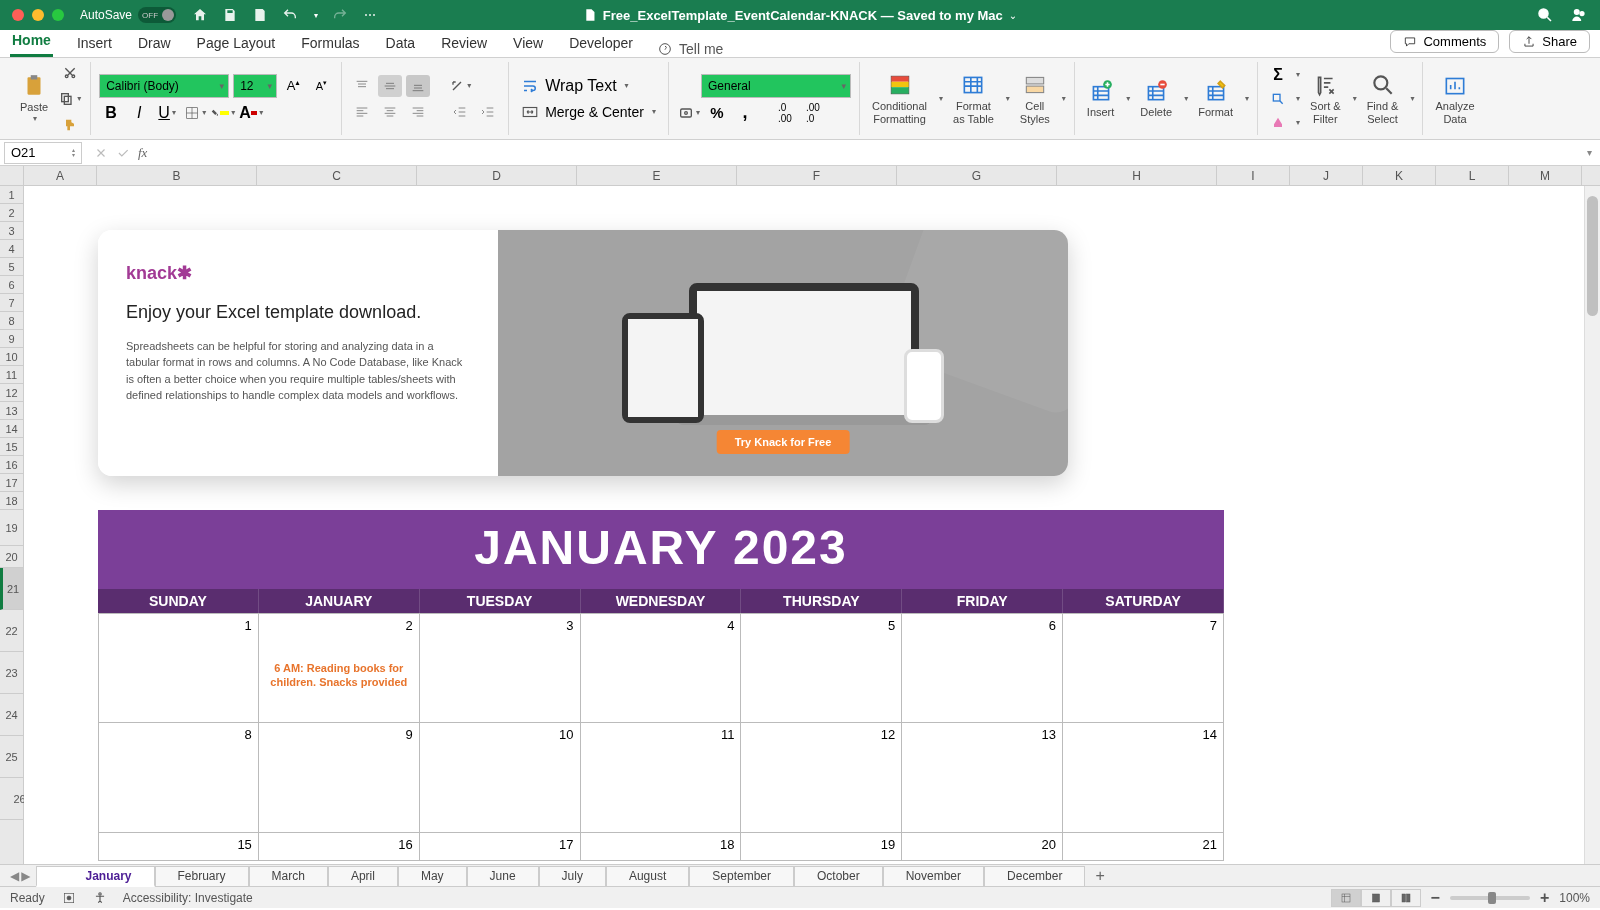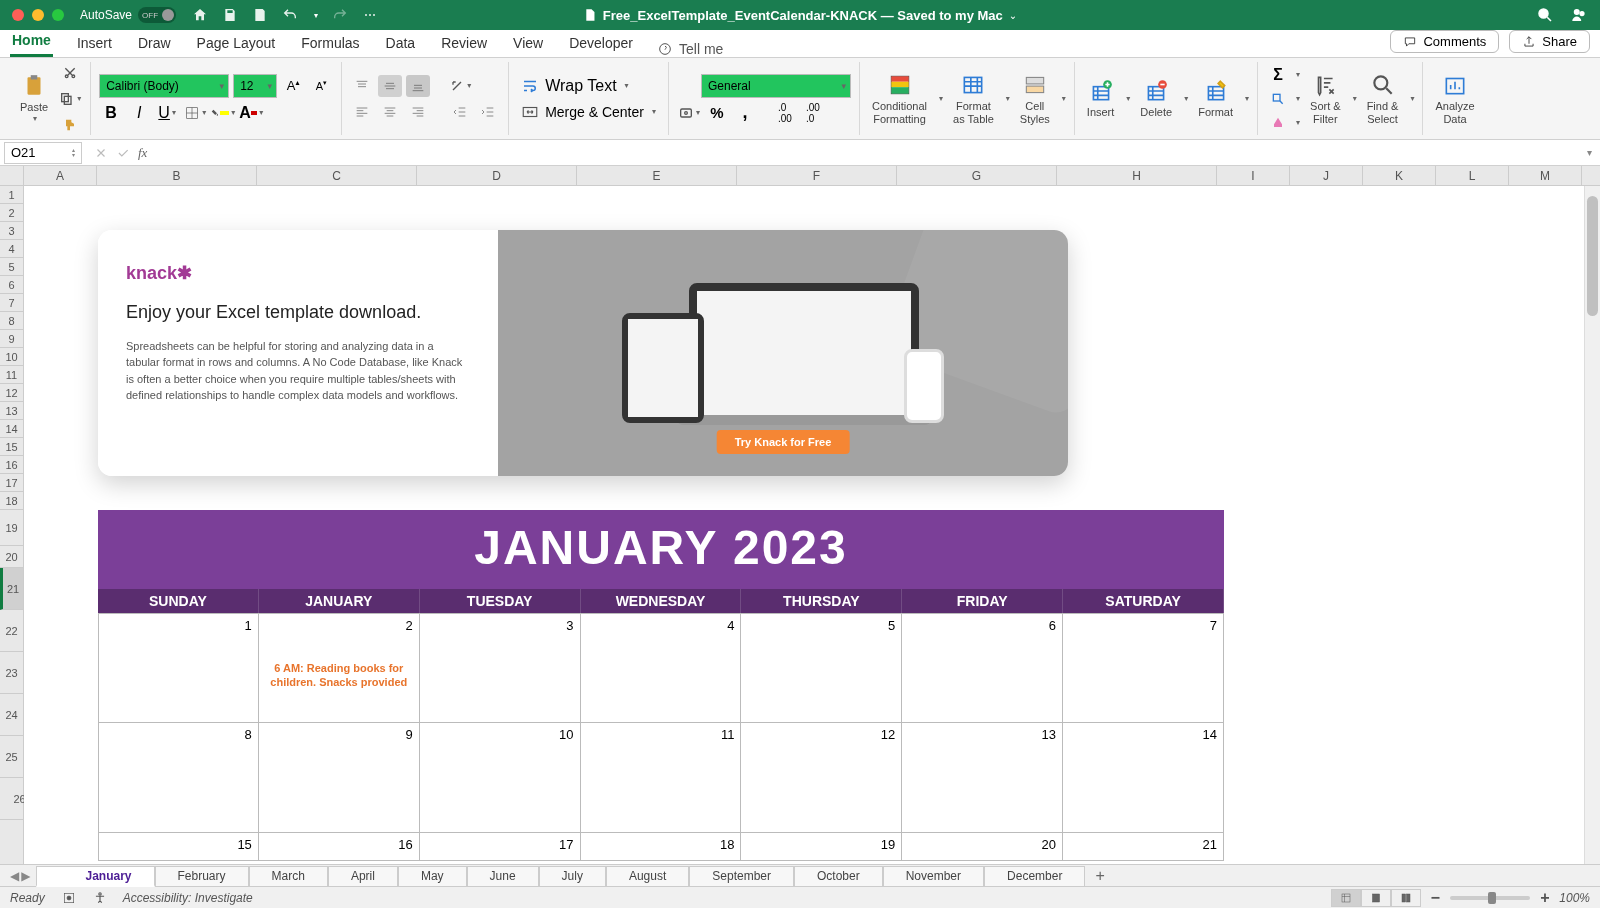--- a/index.html
+++ b/index.html
@@ -100,21 +100,21 @@
 .cal-cell.short{height:28px;}
 
 
 .sheettabs{height:22px;background:#f0f0f0;border-top:1px solid #ccc;display:flex;align-items:center;font-size:12px;padding-left:4px;}
 .sheettabs .nav{display:flex;gap:2px;padding:0 6px;color:#888;}
 .stab{padding:2px 22px;border:1px solid #ccc;border-bottom:none;background:#f7f7f7;color:#444;cursor:pointer;}
 .stab.active{background:#fff;color:#4c1d95;font-weight:600;border-bottom:2px solid #fff;margin-bottom:-1px;padding-left:48px;}
 .addsheet{padding:2px 10px;color:#666;font-size:16px;}
 
 
-.status{height:22px;background:#f0f0f0;border-top:1px solid #ccc;display:flex;align-items:center;font-size:12px;color:#555;padding:0 10px;gap:16px;font-style:italic;}
+.status{height:22px;background:#f0f0f0;border-top:1px solid #ccc;display:flex;align-items:center;font-size:12px;color:#555;padding:0 10px;gap:16px;}
 .status-right{margin-left:auto;display:flex;align-items:center;gap:10px;}
 .viewbtns{display:flex;}
 .viewbtn{width:30px;height:18px;border:1px solid #ccc;display:flex;align-items:center;justify-content:center;}
 .viewbtn.active{background:#d0d0d0;}
 .viewbtn svg{width:12px;height:12px;fill:#666;}
 .zoom-slider{width:80px;height:4px;background:#ccc;position:relative;border-radius:2px;}
 .zoom-slider::after{content:'';width:8px;height:12px;background:#888;position:absolute;left:38px;top:-4px;border-radius:2px;}
 
 
 .vscroll{position:absolute;right:0;top:0;bottom:0;width:16px;background:#f0f0f0;border-left:1px solid #ddd;}

